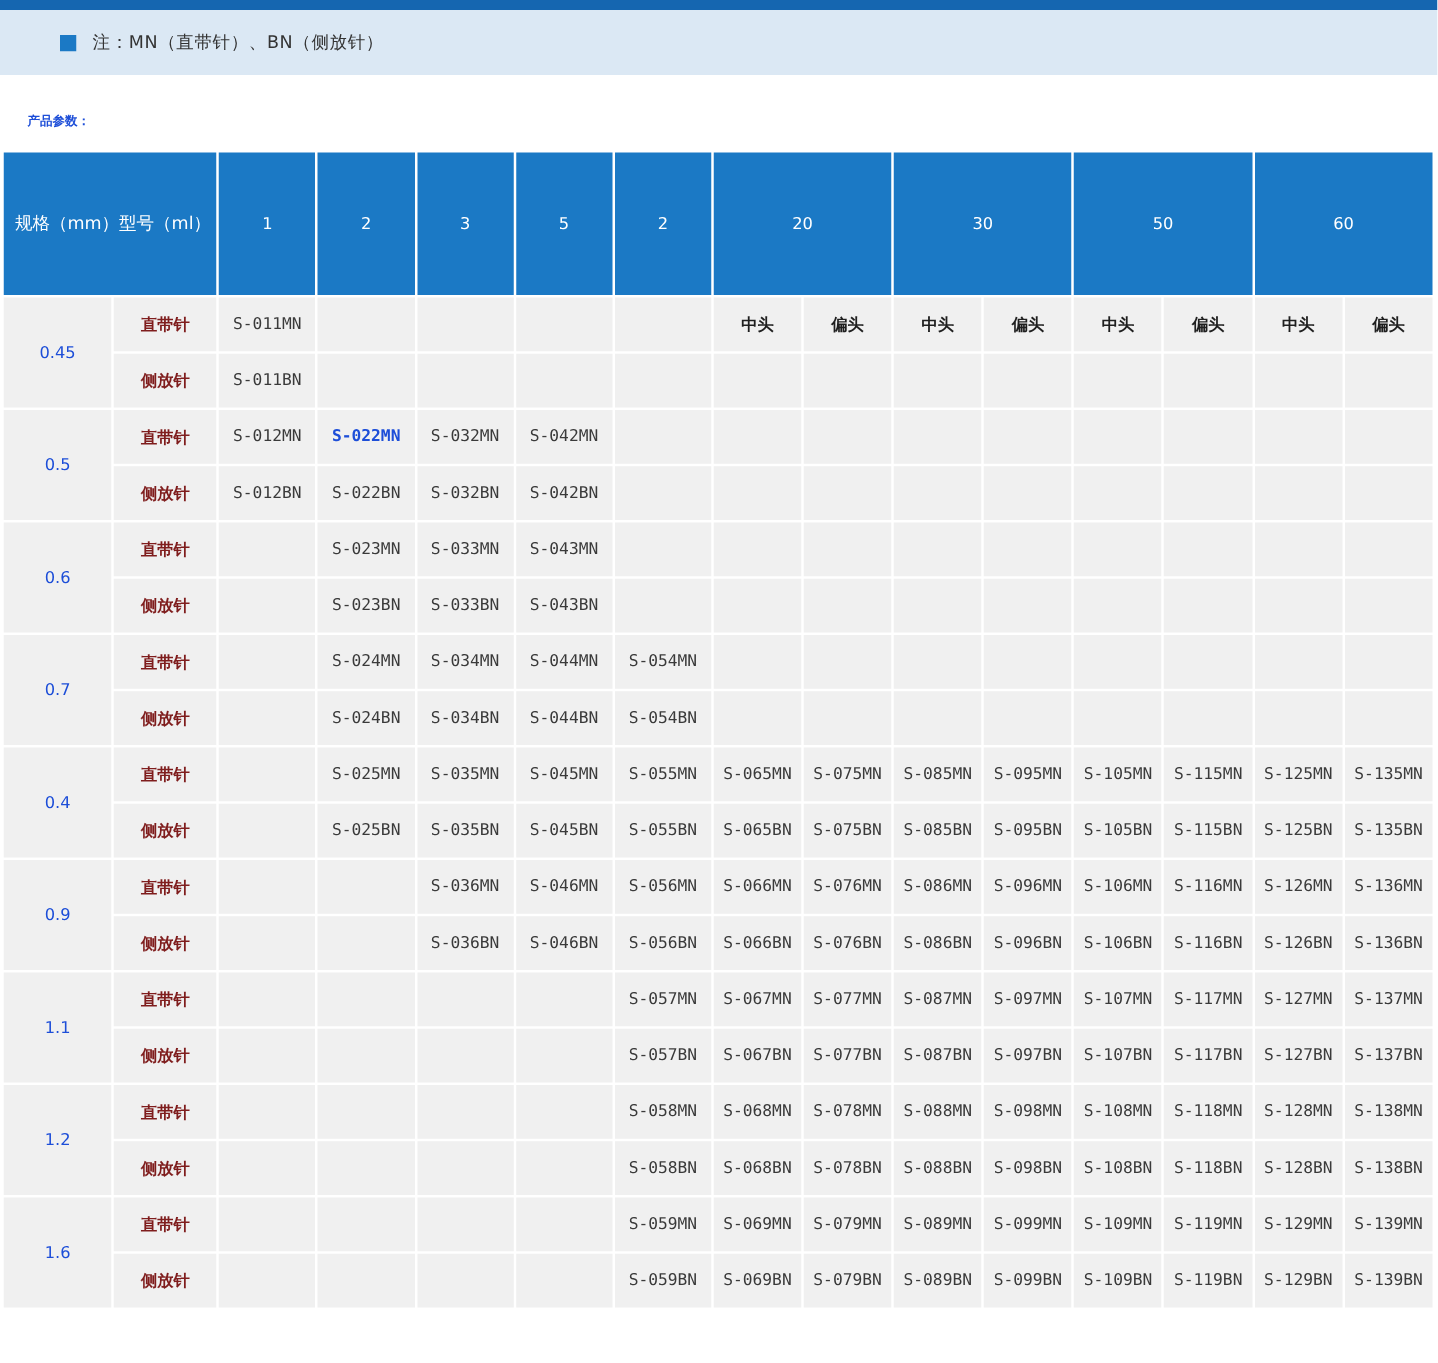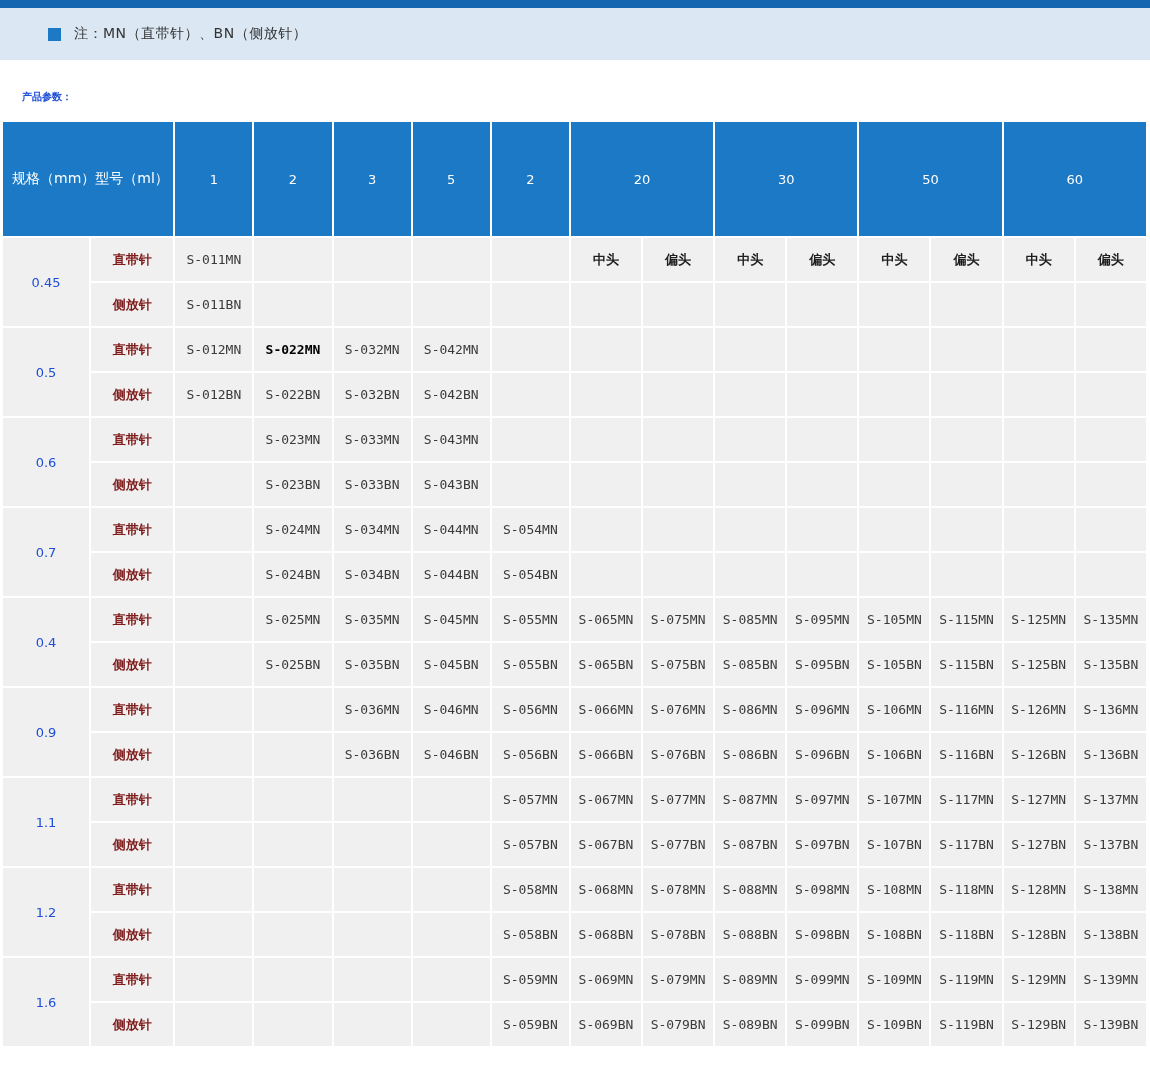--- a/index.html
+++ b/index.html
@@ -142,21 +142,21 @@
         <td></td>
         <td></td>
         <td></td>
         <td></td>
         <td></td>
       </tr>
       <tr>
         <td rowspan="2" class="spec-cell">0.5</td>
         <td class="type-cell">直带针</td>
         <td class="model">S-012MN</td>
-        <td class="model highlight" style="color: #000000;">S-022MN</td>
+        <td class="model highlight" style="color: #1d4ed8;">S-022MN</td>
         <td class="model">S-032MN</td>
         <td class="model">S-042MN</td>
         <td></td>
         <td></td>
         <td></td>
         <td></td>
         <td></td>
         <td></td>
         <td></td>
         <td></td>

